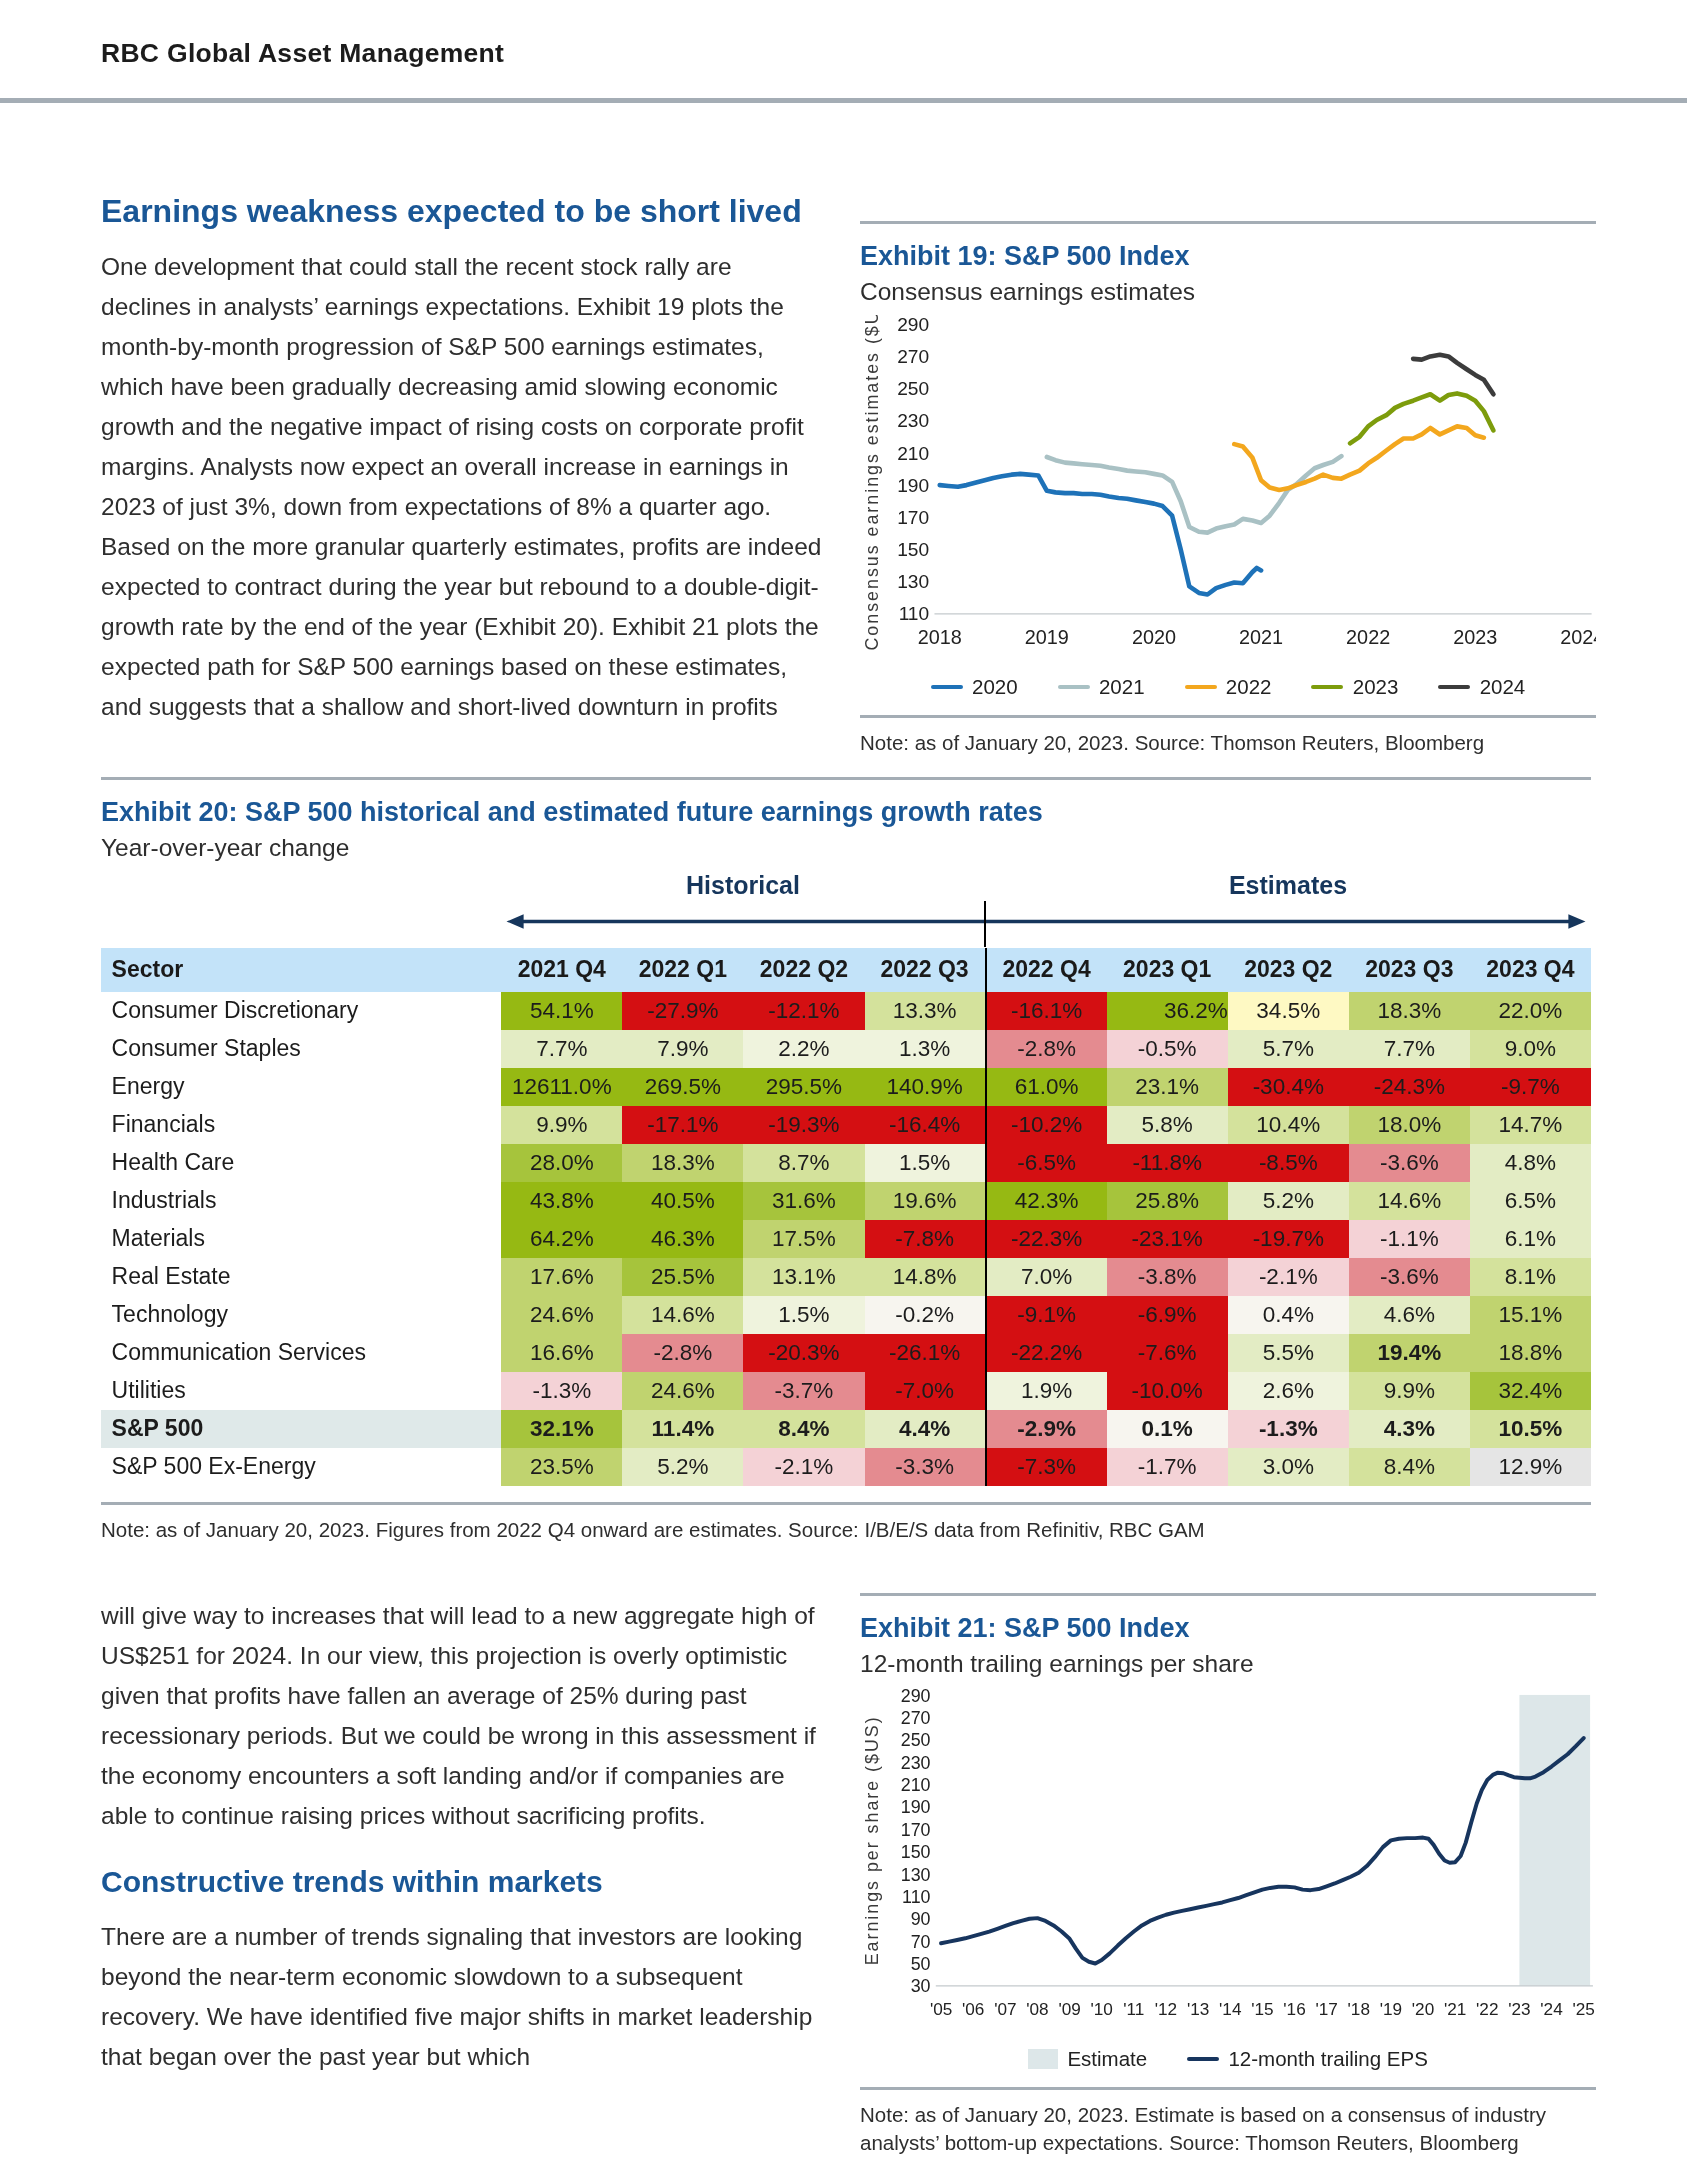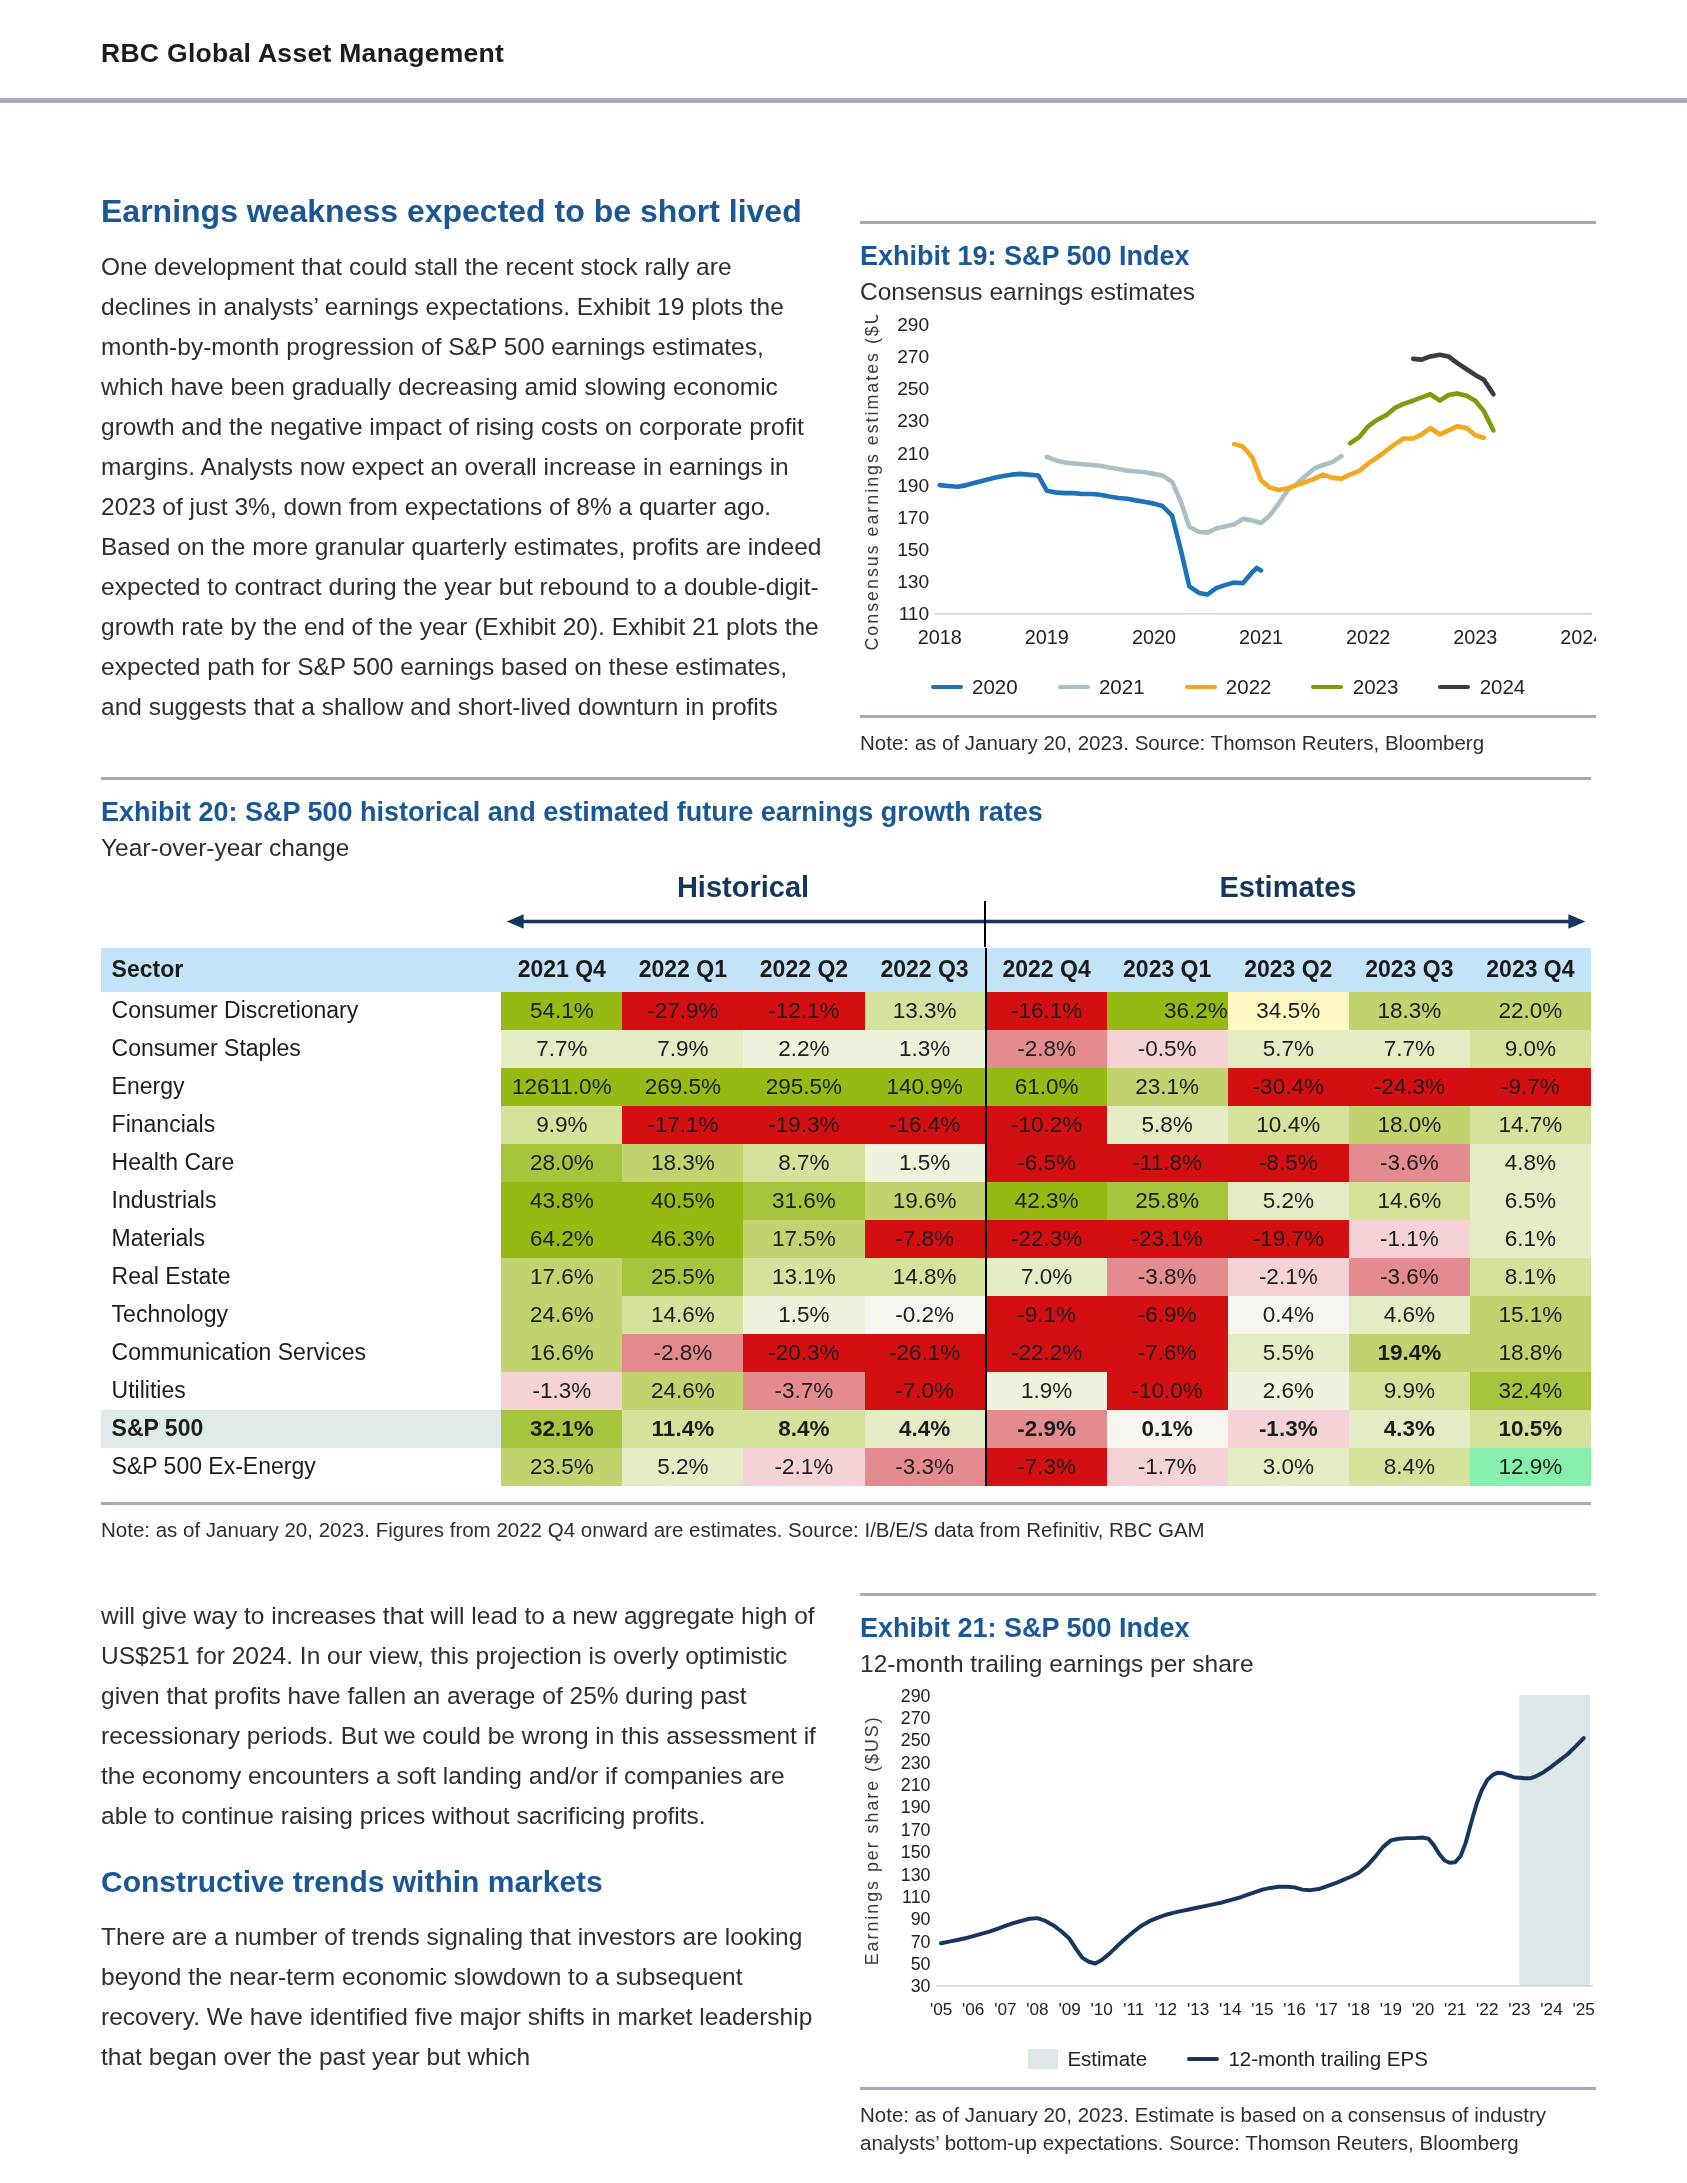--- a/index.html
+++ b/index.html
@@ -23,21 +23,21 @@
   .ex-sub{font-size:24.5px;color:#2e2e2e;margin:0 0 9.3px 0;}
   .legend-row{display:flex;justify-content:center;gap:40px;margin-top:1.3px;align-items:center;}
   .legend-item{display:flex;align-items:center;gap:9.3px;font-size:20.5px;color:#222;}
   .swatch-line{width:32px;height:4.6px;border-radius:2px;}
   .swatch-box{width:30px;height:20px;}
   .ex-note{font-size:20.5px;line-height:28px;color:#2e2e2e;margin-top:10.6px;}
   .rule-bot{margin-top:16px;}
   
   .ex20{position:absolute;left:101px;top:777px;width:1490px;}
   .groups{position:relative;height:77px;margin-top:6.6px;}
-  .group-label{position:absolute;top:0;font-size:29px;font-weight:700;color:#16365c;text-align:center;}
+  .group-label{position:absolute;top:0;font-size:25px;font-weight:700;color:#16365c;text-align:center;}
   .g-hist{left:400px;width:484px;}
   .g-est{left:884px;width:606px;}
   .v-div{position:absolute;left:883px;top:30px;width:2px;height:46px;background:#000;}
   .arrow-svg{position:absolute;left:400px;top:38px;}
   table.earnings{border-collapse:collapse;table-layout:fixed;width:1490px;}
   table.earnings th,table.earnings td{padding:0;margin:0;}
   table.earnings thead tr{background:#c3e3f9;height:44px;}
   table.earnings th{font-size:23px;font-weight:600;color:#1a1a1a;text-align:center;}
   table.earnings th.sector{text-align:left;padding-left:10.6px;}
   table.earnings tbody tr{height:38px;}
@@ -306,21 +306,21 @@
         <tr>
           <td class="sector">S&amp;P 500 Ex-Energy</td>
           <td style="background: rgb(192, 211, 111);">23.5%</td>
           <td style="background: rgb(227, 236, 196);">5.2%</td>
           <td style="background: rgb(244, 210, 214);">-2.1%</td>
           <td style="background: rgb(228, 139, 144);">-3.3%</td>
           <td class="divL" style="background: rgb(212, 15, 18);">-7.3%</td>
           <td style="background: rgb(244, 210, 214);">-1.7%</td>
           <td style="background: rgb(227, 236, 196);">3.0%</td>
           <td style="background: rgb(212, 226, 156);">8.4%</td>
-          <td style="background: #86efac;">12.9%</td>
+          <td style="background: #e5e5e5;">12.9%</td>
         </tr>
       </tbody>
   </table>
   <div class="rule rule-bot"></div>
   <div class="ex-note">Note: as of January 20, 2023. Figures from 2022 Q4 onward are estimates. Source: I/B/E/S data from Refinitiv, RBC GAM</div>
 </div>
 
 <div class="col-left2">
   <p class="body-p">will give way to increases that will lead to a new aggregate high of US$251 for 2024. In our view, this projection is overly optimistic given that profits have fallen an average of 25% during past recessionary periods. But we could be wrong in this assessment if the economy encounters a soft landing and/or if companies are able to continue raising prices without sacrificing profits.</p>
   <h2 class="h2">Constructive trends within markets</h2>

